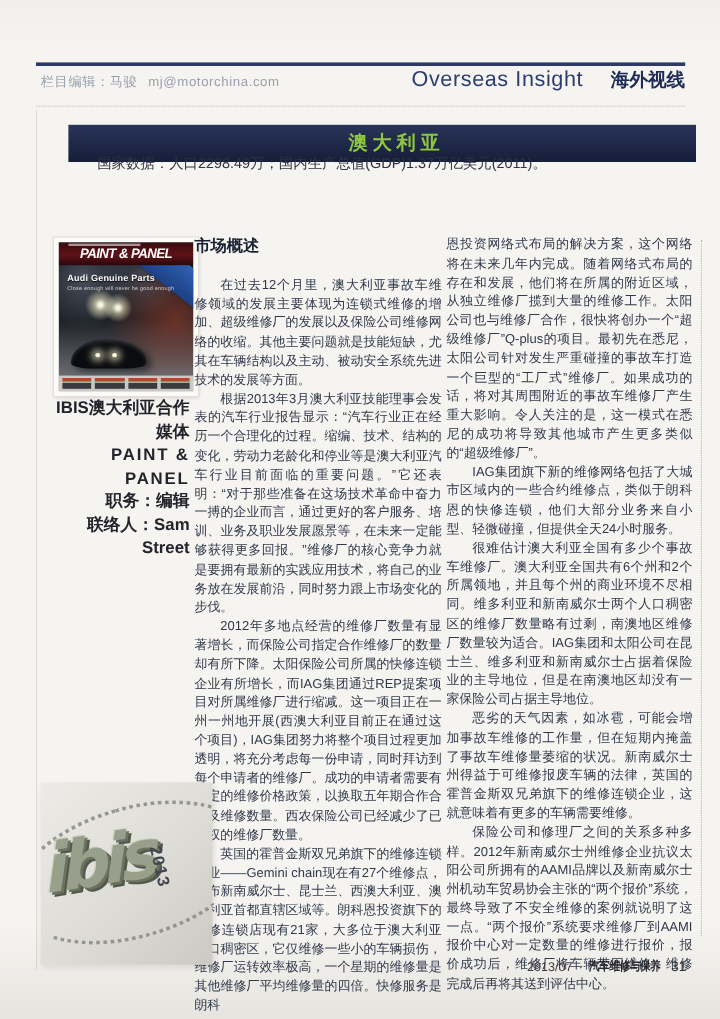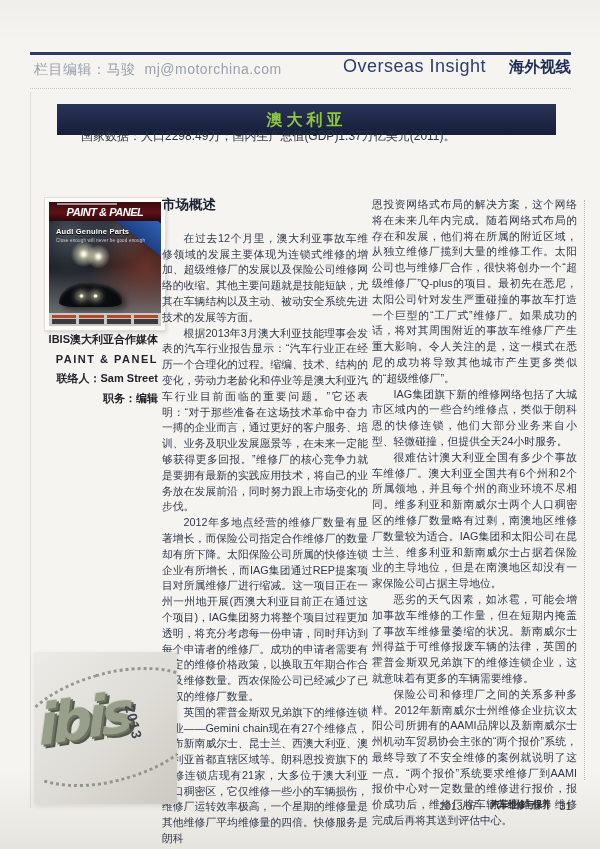--- a/index.html
+++ b/index.html
@@ -9,32 +9,33 @@
     background:#e9e7e3;
     overflow:hidden;
   }
   .page{
     position:relative;width:600px;height:849px;
     background:linear-gradient(180deg,#f0efeb 0px,#f5f4f1 45px,#f5f4f0 770px,#e6e4df 849px);
     overflow:hidden;
   }
   
   .top-rule{position:absolute;left:30px;top:52px;width:541px;height:3px;background:#2e3a66;}
-  .header-left{position:absolute;left:34px;top:61px;font-size:14px;color:#99a0ac;letter-spacing:.5px;}
+  .header-left{position:absolute;left:34px;top:61px;font-size:11px;color:#99a0ac;letter-spacing:.5px;}
   .header-left .email{margin-left:9px;}
   .header-right{position:absolute;right:29px;top:56px;white-space:nowrap;}
   .header-right .en{font-size:18px;color:#2c3c6e;letter-spacing:.5px;}
   .header-right .cn{font-size:15.5px;font-weight:bold;color:#1d2b56;margin-left:23px;}
   .dot-rule{position:absolute;left:30px;top:88px;width:541px;border-top:1px dotted #c7c5bf;}
   .scan-edge{position:absolute;left:30px;top:92px;width:1px;height:716px;background:rgba(140,140,140,.22);}
 
   
   .title-bar{
     position:absolute;left:57px;top:104px;width:499px;height:31px;
     background:linear-gradient(180deg,#2a3458 0%,#1b2442 70%,#161e38 100%);
+    padding-left:24px;
   }
   .title-bar .t{
     display:block;text-align:center;line-height:31px;
     font-size:16px;font-weight:bold;color:#8ec63f;letter-spacing:4px;
   }
   .stats{position:absolute;left:57px;top:128px;width:499px;font-size:12px;line-height:17px;color:#2e3444;text-align:justify;}
   .stats p{margin:0;text-indent:2em;}
 
   
   .cover-card{
@@ -81,21 +82,21 @@
   .cover-strip{
     position:absolute;bottom:0;left:0;right:0;height:13px;z-index:3;
     background:#c9c8c2;display:flex;gap:3px;padding:2px 3px;box-sizing:border-box;
   }
   .cover-strip .itm{flex:1;display:flex;flex-direction:column;gap:1px;}
   .cover-strip .itm .b1{height:3px;background:#b2492a;}
   .cover-strip .itm .b2{flex:1;background:#3a3a40;}
 
   .caption{
     position:absolute;left:34px;top:330px;width:124px;
-    text-align:right;font-size:11px;font-weight:600;color:#23232c;line-height:19.5px;
+    text-align:right;font-size:14px;font-weight:600;color:#23232c;line-height:19.5px;
   }
   .caption .pp{letter-spacing:1.5px;}
 
   
   .col{position:absolute;top:197px;font-size:10.8px;line-height:15.8px;color:#30384a;text-align:justify;}
   .col p{margin:0;text-indent:2em;}
   .col p.cont{text-indent:0;}
   .col-left{left:162px;width:206px;z-index:1;}
   .col-right{left:372px;width:205px;}
   .sec-h{font-size:13.5px;font-weight:bold;color:#1b2232;margin:0 0 18px;}
@@ -185,22 +186,22 @@
         <div class="itm">
             <div class="b1"></div>
             <div class="b2"></div>
           </div>
       </div>
     </div>
   </div>
   <div class="caption">
     <div>IBIS澳大利亚合作媒体</div>
     <div class="pp">PAINT &amp; PANEL</div>
+    <div>职务：编辑</div>
     <div>联络人：Sam Street</div>
-    <div>职务：编辑</div>
   </div>
 
   <div class="col col-left">
     <div class="sec-h">市场概述</div>
     <p>在过去12个月里，澳大利亚事故车维修领域的发展主要体现为连锁式维修的增加、超级维修厂的发展以及保险公司维修网络的收缩。其他主要问题就是技能短缺，尤其在车辆结构以及主动、被动安全系统先进技术的发展等方面。</p>
     <p>根据2013年3月澳大利亚技能理事会发表的汽车行业报告显示：“汽车行业正在经历一个合理化的过程。缩编、技术、结构的变化，劳动力老龄化和停业等是澳大利亚汽车行业目前面临的重要问题。”它还表明：“对于那些准备在这场技术革命中奋力一搏的企业而言，通过更好的客户服务、培训、业务及职业发展愿景等，在未来一定能够获得更多回报。”维修厂的核心竞争力就是要拥有最新的实践应用技术，将自己的业务放在发展前沿，同时努力跟上市场变化的步伐。</p>
     <p>2012年多地点经营的维修厂数量有显著增长，而保险公司指定合作维修厂的数量却有所下降。太阳保险公司所属的快修连锁企业有所增长，而IAG集团通过REP提案项目对所属维修厂进行缩减。这一项目正在一州一州地开展(西澳大利亚目前正在通过这个项目)，IAG集团努力将整个项目过程更加透明，将充分考虑每一份申请，同时拜访到每个申请者的维修厂。成功的申请者需要有固定的维修价格政策，以换取五年期合作合同及维修数量。西农保险公司已经减少了已授权的维修厂数量。</p>
     <p>英国的霍普金斯双兄弟旗下的维修连锁企业——Gemini chain现在有27个维修点，遍布新南威尔士、昆士兰、西澳大利亚、澳大利亚首都直辖区域等。朗科恩投资旗下的快修连锁店现有21家，大多位于澳大利亚人口稠密区，它仅维修一些小的车辆损伤，维修厂运转效率极高，一个星期的维修量是其他维修厂平均维修量的四倍。快修服务是朗科</p>
   </div>
 

